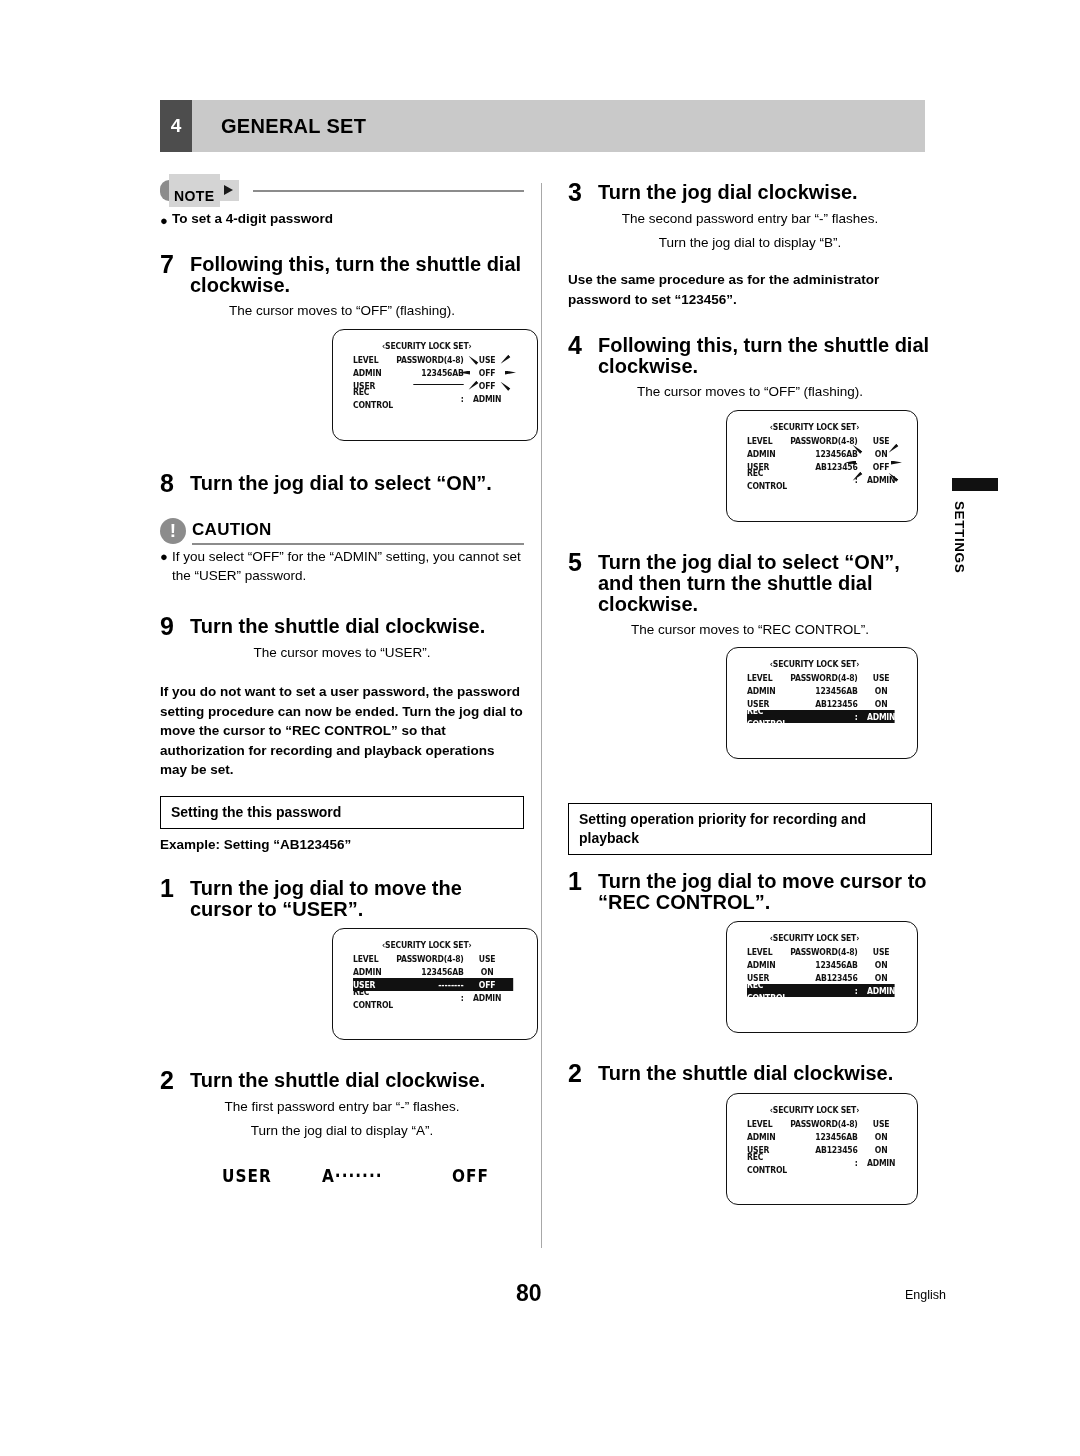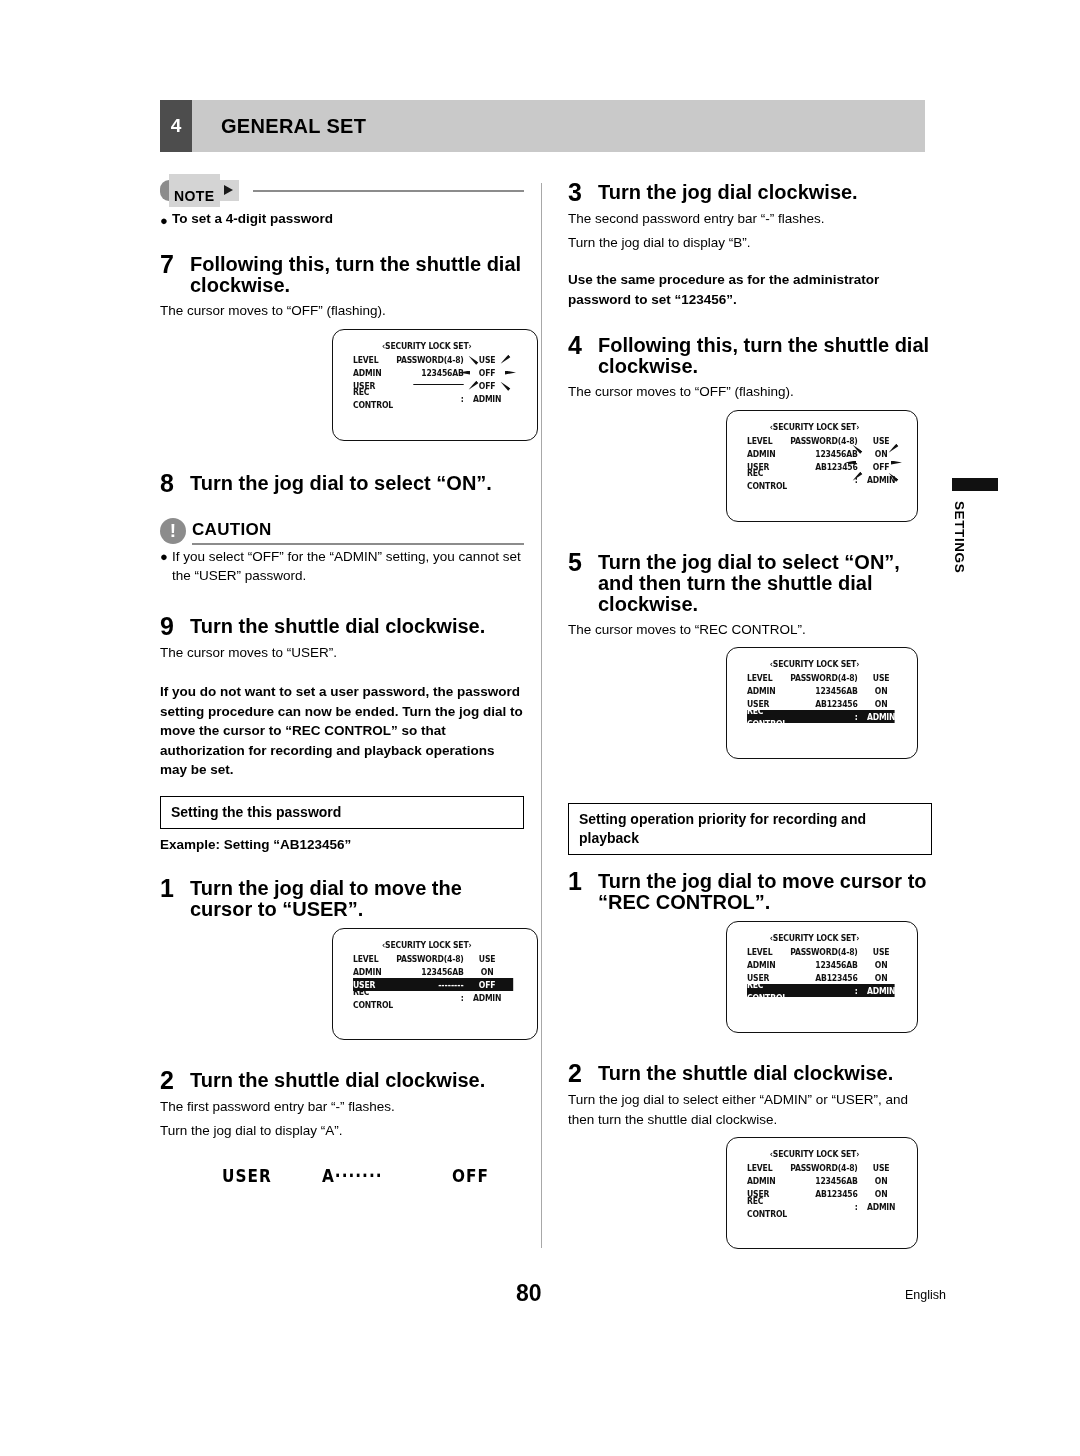--- a/index.html
+++ b/index.html
@@ -197,20 +197,21 @@
   .step-text {
     font-size: 20px;
     font-weight: bold;
     line-height: 21px;
     padding-top: 2px;
   }
   .step-desc {
     font-size: 13.5px;
     line-height: 19.5px;
     margin-bottom: 4px;
+    text-align: center;
   }
   .para-bold {
     font-size: 13.5px;
     font-weight: bold;
     line-height: 19.5px;
   }
 
   
   .section-box {
     border: 1px solid #000;
@@ -620,21 +621,20 @@
           <span class="c3">ADMIN</span>
         </div>
       </div>
     </div>
   </div>
 
   <div class="step" style="margin-top:28px;">
     <div class="step-num">2</div>
     <div class="step-text">Turn the shuttle dial clockwise.</div>
   </div>
-  <div class="step-desc">Turn the jog dial to select either “ADMIN” or “USER”, and then turn the shuttle dial clockwise.</div>
 
   <div class="osd-wrap">
     <div class="osd">
       <div class="osd-inner">
         <div class="osd-title">‹SECURITY LOCK SET›</div>
         <div class="osd-row">
           <span class="c1">LEVEL</span>
           <span class="c2">PASSWORD(4-8)</span>
           <span class="c3">USE</span>
         </div>

